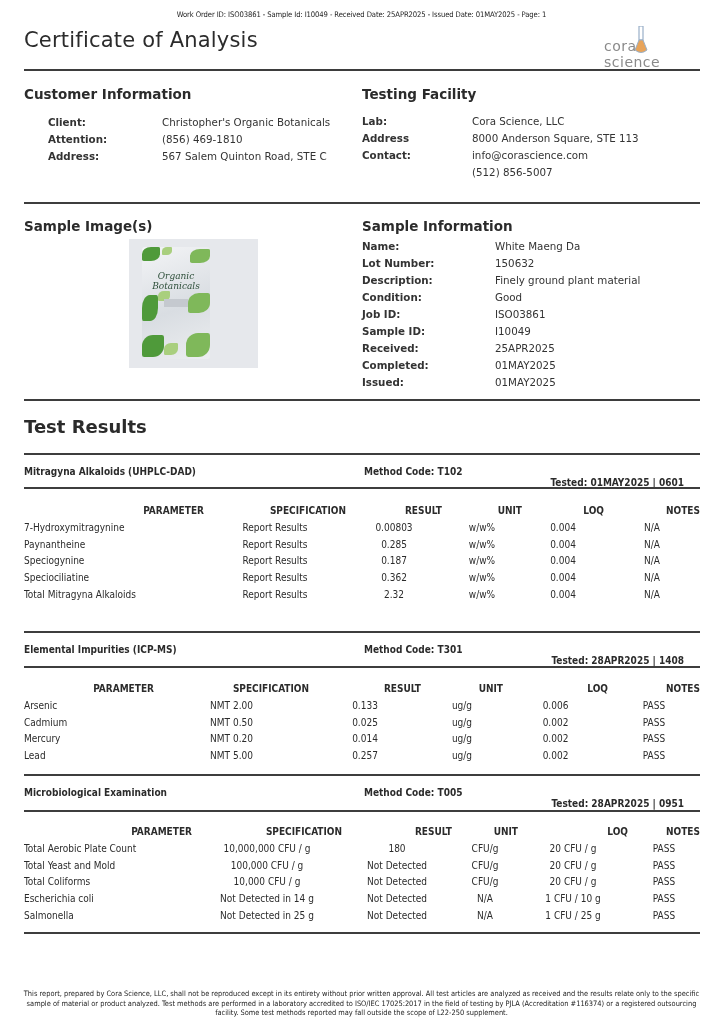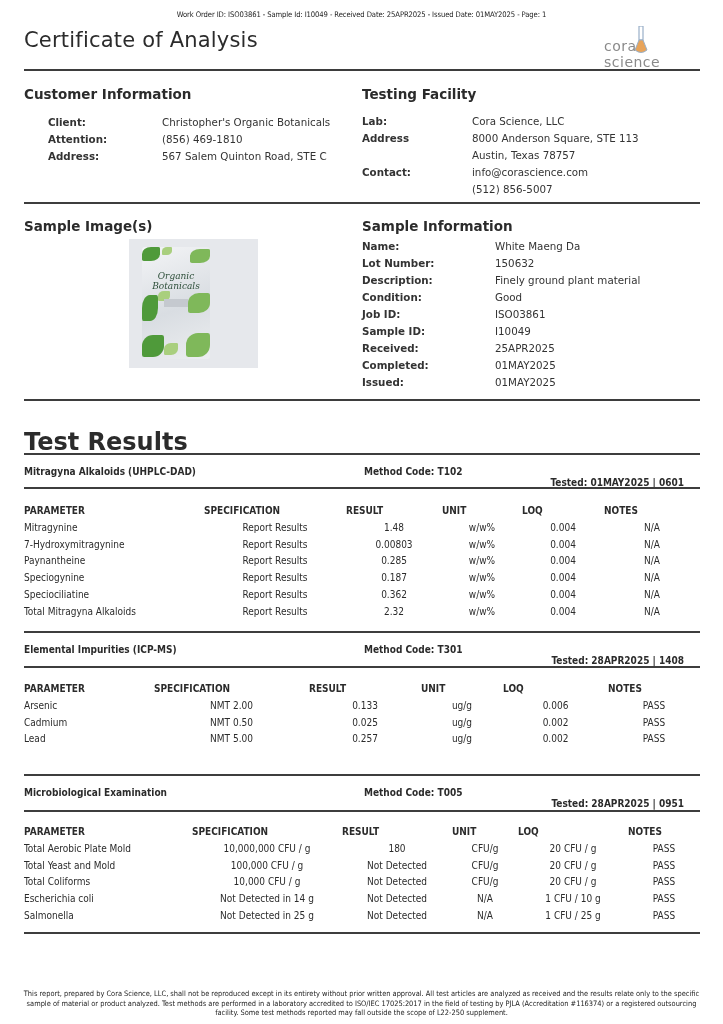--- a/index.html
+++ b/index.html
@@ -20,29 +20,29 @@
   .kv .v { color: #333; }
 
   .sample-img { position: absolute; left: 129px; top: 239px; width: 129px; height: 129px; background: #e6e8ec; overflow: hidden; }
   .bag { position: absolute; left: 13px; top: 8px; width: 68px; height: 112px; background: linear-gradient(160deg,#f3f4f6 0%,#d9dde2 55%,#eceef0 100%); border-radius: 3px; }
   .leaf { position: absolute; border-radius: 50% 10% 50% 10%; background: #4f9a3a; }
   .leaf.l2 { background: #7fb85a; }
   .leaf.l3 { background: #a9cf7e; }
   .bag-text1 { position: absolute; top: 24px; left: 4px; width: 60px; font-family: "DejaVu Serif", serif; font-style: italic; font-size: 9px; color: #2e4f3a; line-height: 10px; text-align: center; }
   .bag-label { position: absolute; left: 22px; top: 52px; width: 24px; height: 8px; background: #c5c9cf; }
 
-  .tr-title { position: absolute; top: 416px; left: 24px; font-size: 24px; color: #2b2b2b; margin-top: 12px; }
+  .tr-title { position: absolute; top: 416px; left: 24px; font-size: 18px; color: #2b2b2b; }
 
   .group-head { position: absolute; left: 24px; width: 676px; font-size: 10px; font-weight: bold; color: #2b2b2b; font-family: "DejaVu Sans Condensed", "DejaVu Sans", sans-serif; }
   .group-head .name { position: absolute; left: 0; }
   .group-head .method { position: absolute; left: 340px; }
   .group-head .tested { position: absolute; right: 16px; margin-top: 11px; }
 
   table.res { position: absolute; left: 24px; width: 676px; border-collapse: collapse; font-size: 10px; font-family: "DejaVu Sans Condensed", "DejaVu Sans", sans-serif; color: #2b2b2b; }
-  table.res th { font-weight: bold; font-size: 10px; height: 17px; text-align: left; }
+  table.res th { font-weight: bold; font-size: 10px; height: 17px; text-align: right; }
   table.res td { height: 16.8px; text-align: center; white-space: nowrap; }
   table.res td.param { text-align: left; }
 
   .footer { position: absolute; top: 989px; left: 20px; width: 683px; text-align: center; font-size: 7.4px; line-height: 9.7px; color: #222; font-family: "DejaVu Sans Condensed", "DejaVu Sans", sans-serif; }
 </style>
 </head>
 <body>
 
 <div class="topline">Work Order ID: ISO03861 - Sample Id: I10049 - Received Date: 25APR2025 - Issued Date: 01MAY2025 - Page: 1</div>
 <h1 class="title">Certificate of Analysis</h1>
@@ -73,24 +73,20 @@
 
 <h2 class="sec-h" style="top:86px; left:362px;">Testing Facility</h2>
 <div class="kv" style="top:113px; left:362px;">
   <div class="row">
       <span class="k" style="width:110px">Lab:</span>
       <span class="v">Cora Science, LLC</span>
     </div>
   <div class="row">
       <span class="k" style="width:110px">Address</span>
       <span class="v">8000 Anderson Square, STE 113</span>
-    </div>
-  <div class="row">
-      <span class="k" style="width:110px"></span>
-      <span class="v">Austin, Texas 78757</span>
     </div>
   <div class="row">
       <span class="k" style="width:110px">Contact:</span>
       <span class="v">info@corascience.com</span>
     </div>
   <div class="row">
       <span class="k" style="width:110px"></span>
       <span class="v">(512) 856-5007</span>
     </div>
 </div>
@@ -180,28 +176,20 @@
           <th>PARAMETER</th>
           <th>SPECIFICATION</th>
           <th>RESULT</th>
           <th>UNIT</th>
           <th>LOQ</th>
           <th>NOTES</th>
         </tr>
       </thead>
       <tbody>
         <tr>
-          <td class="param">Mitragynine</td>
-          <td>Report Results</td>
-          <td>1.48</td>
-          <td>w/w%</td>
-          <td>0.004</td>
-          <td>N/A</td>
-        </tr>
-        <tr>
           <td class="param">7-Hydroxymitragynine</td>
           <td>Report Results</td>
           <td>0.00803</td>
           <td>w/w%</td>
           <td>0.004</td>
           <td>N/A</td>
         </tr>
         <tr>
           <td class="param">Paynantheine</td>
           <td>Report Results</td>
@@ -273,20 +261,28 @@
         </tr>
         <tr>
           <td class="param">Cadmium</td>
           <td>NMT 0.50</td>
           <td>0.025</td>
           <td>ug/g</td>
           <td>0.002</td>
           <td>PASS</td>
         </tr>
         <tr>
+          <td class="param">Mercury</td>
+          <td>NMT 0.20</td>
+          <td>0.014</td>
+          <td>ug/g</td>
+          <td>0.002</td>
+          <td>PASS</td>
+        </tr>
+        <tr>
           <td class="param">Lead</td>
           <td>NMT 5.00</td>
           <td>0.257</td>
           <td>ug/g</td>
           <td>0.002</td>
           <td>PASS</td>
         </tr>
       </tbody>
     </table>
     <div class="rule" style="top: 774px;"></div>
@@ -310,21 +306,21 @@
           <th>PARAMETER</th>
           <th>SPECIFICATION</th>
           <th>RESULT</th>
           <th>UNIT</th>
           <th>LOQ</th>
           <th>NOTES</th>
         </tr>
       </thead>
       <tbody>
         <tr>
-          <td class="param">Total Aerobic Plate Mold</td>
+          <td class="param">Total Aerobic Plate Count</td>
           <td>10,000,000 CFU / g</td>
           <td>180</td>
           <td>CFU/g</td>
           <td>20 CFU / g</td>
           <td>PASS</td>
         </tr>
         <tr>
           <td class="param">Total Yeast and Mold</td>
           <td>100,000 CFU / g</td>
           <td>Not Detected</td>

